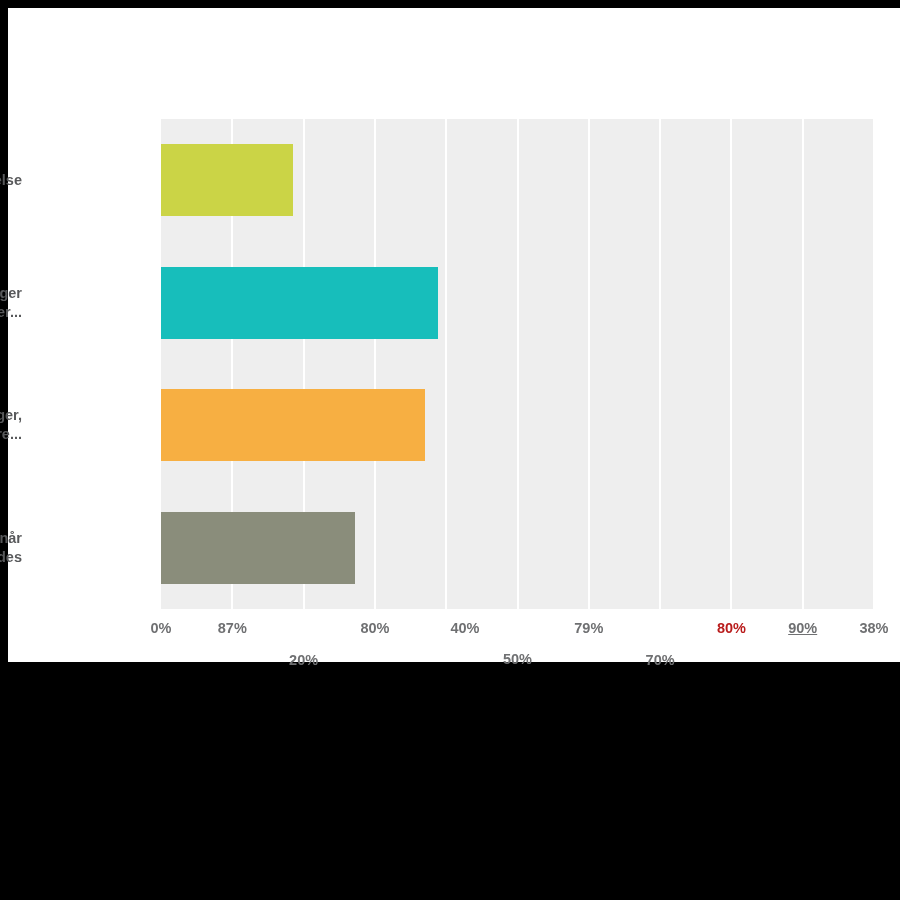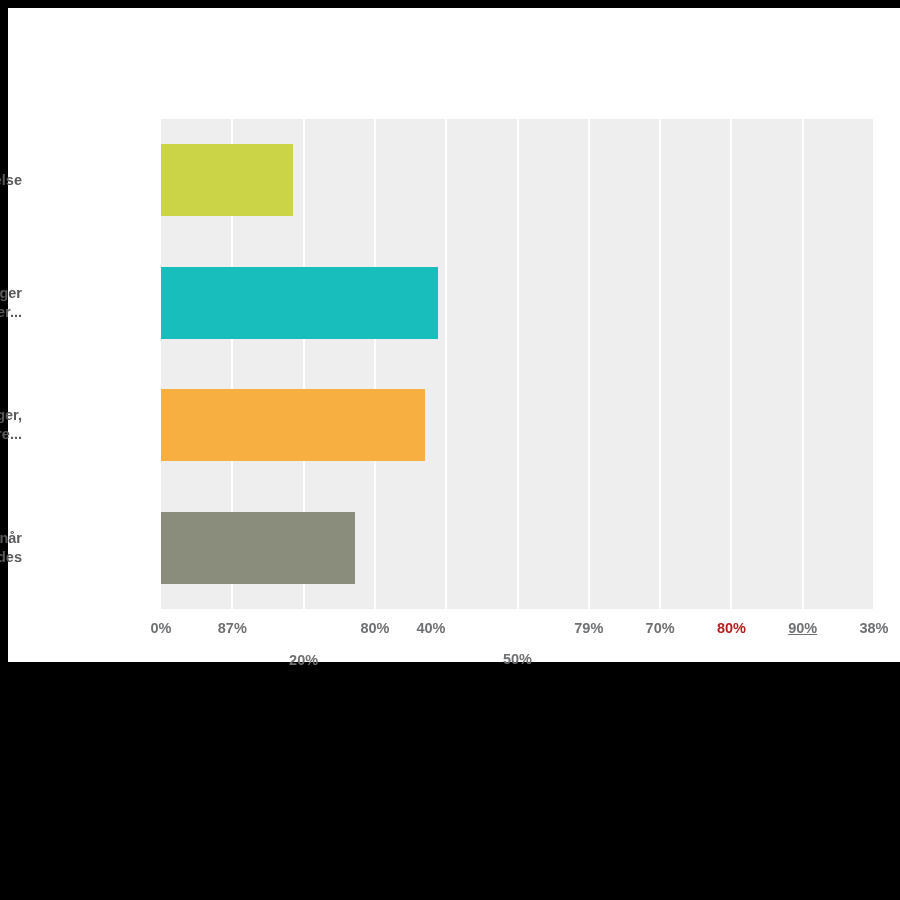--- a/index.html
+++ b/index.html
@@ -110,23 +110,23 @@
         <div class="bar" title="37.0%" style="left: 153px; top: 381.25px; width: 263.81px; height: 72px; background: rgb(247, 175, 66);"></div>
         <div class="cat-label" style="top: 417.25px; transform: translateY(-50%); color: rgb(88, 89, 91);">Efter 22 uger,
 hvor fostere...</div>
         <div class="bar" title="27.2%" style="left: 153px; top: 503.75px; width: 193.936px; height: 72px; background: rgb(138, 141, 123);"></div>
         <div class="cat-label" style="top: 539.75px; transform: translateY(-50%); color: rgb(88, 89, 91);">Først når
 babyen fødes</div>
         <div class="tick-label" style="left: 153px; color: rgb(111, 112, 114);">0%</div>
         <div class="tick-label" style="left: 224.3px; color: rgb(111, 112, 114);">87%</div>
         <div class="tick-label" style="left: 295.6px; color: rgb(111, 112, 114); margin-top: 32px;">20%</div>
         <div class="tick-label" style="left: 366.9px; color: rgb(111, 112, 114);">80%</div>
-        <div class="tick-label" style="left: 423px; color: rgb(111, 112, 114);">40%</div>
+        <div class="tick-label" style="left: 457px; color: rgb(111, 112, 114);">40%</div>
         <div class="tick-label" style="left: 509.5px; color: rgb(111, 112, 114); margin-top: 31px;">50%</div>
         <div class="tick-label" style="left: 580.8px; color: rgb(111, 112, 114);">79%</div>
-        <div class="tick-label" style="left: 652.1px; color: rgb(111, 112, 114);">70%</div>
+        <div class="tick-label" style="left: 652.1px; color: rgb(111, 112, 114); margin-top: 32px;">70%</div>
         <div class="tick-label" style="left: 723.4px; color: #b91c1c;">80%</div>
         <div class="tick-label" style="left: 794.7px; color: rgb(111, 112, 114); text-decoration: underline;">90%</div>
         <div class="tick-label" style="left: 866px; color: rgb(111, 112, 114);">38%</div>
       </div>
 
   </div>
 </div>
 
 </body></html>

